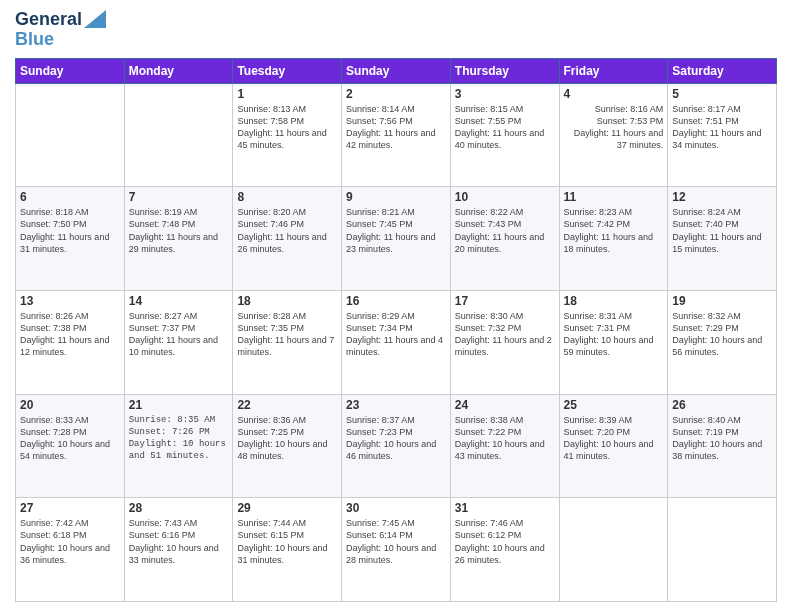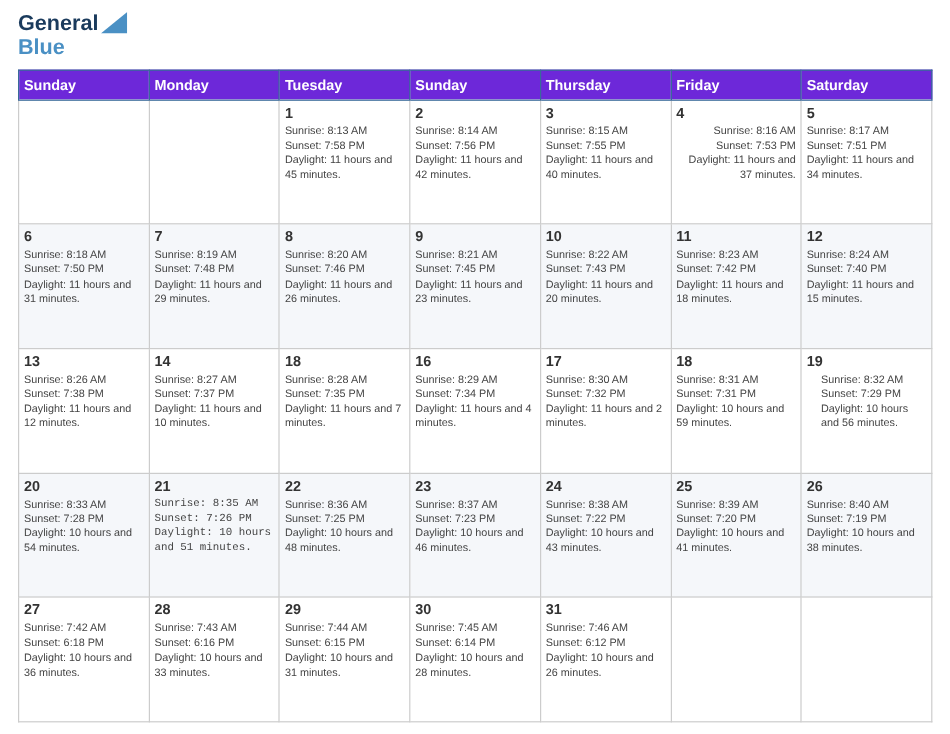--- a/index.html
+++ b/index.html
@@ -240,21 +240,21 @@
 Daylight: 11 hours and 2 minutes.</div>
           </td>
           <td>
             <span class="day-num">18</span>
             <div class="day-info" style="white-space: pre-line;">Sunrise: 8:31 AM
 Sunset: 7:31 PM
 Daylight: 10 hours and 59 minutes.</div>
           </td>
           <td>
             <span class="day-num">19</span>
-            <div class="day-info" style="white-space: pre-line; margin-left: 12px;">Sunrise: 8:32 AM
+            <div class="day-info" style="white-space: pre-line;">Sunrise: 8:32 AM
 Sunset: 7:29 PM
 Daylight: 10 hours and 56 minutes.</div>
           </td>
         </tr>
         <tr>
           <td>
             <span class="day-num">20</span>
             <div class="day-info" style="white-space: pre-line;">Sunrise: 8:33 AM
 Sunset: 7:28 PM
 Daylight: 10 hours and 54 minutes.</div>

